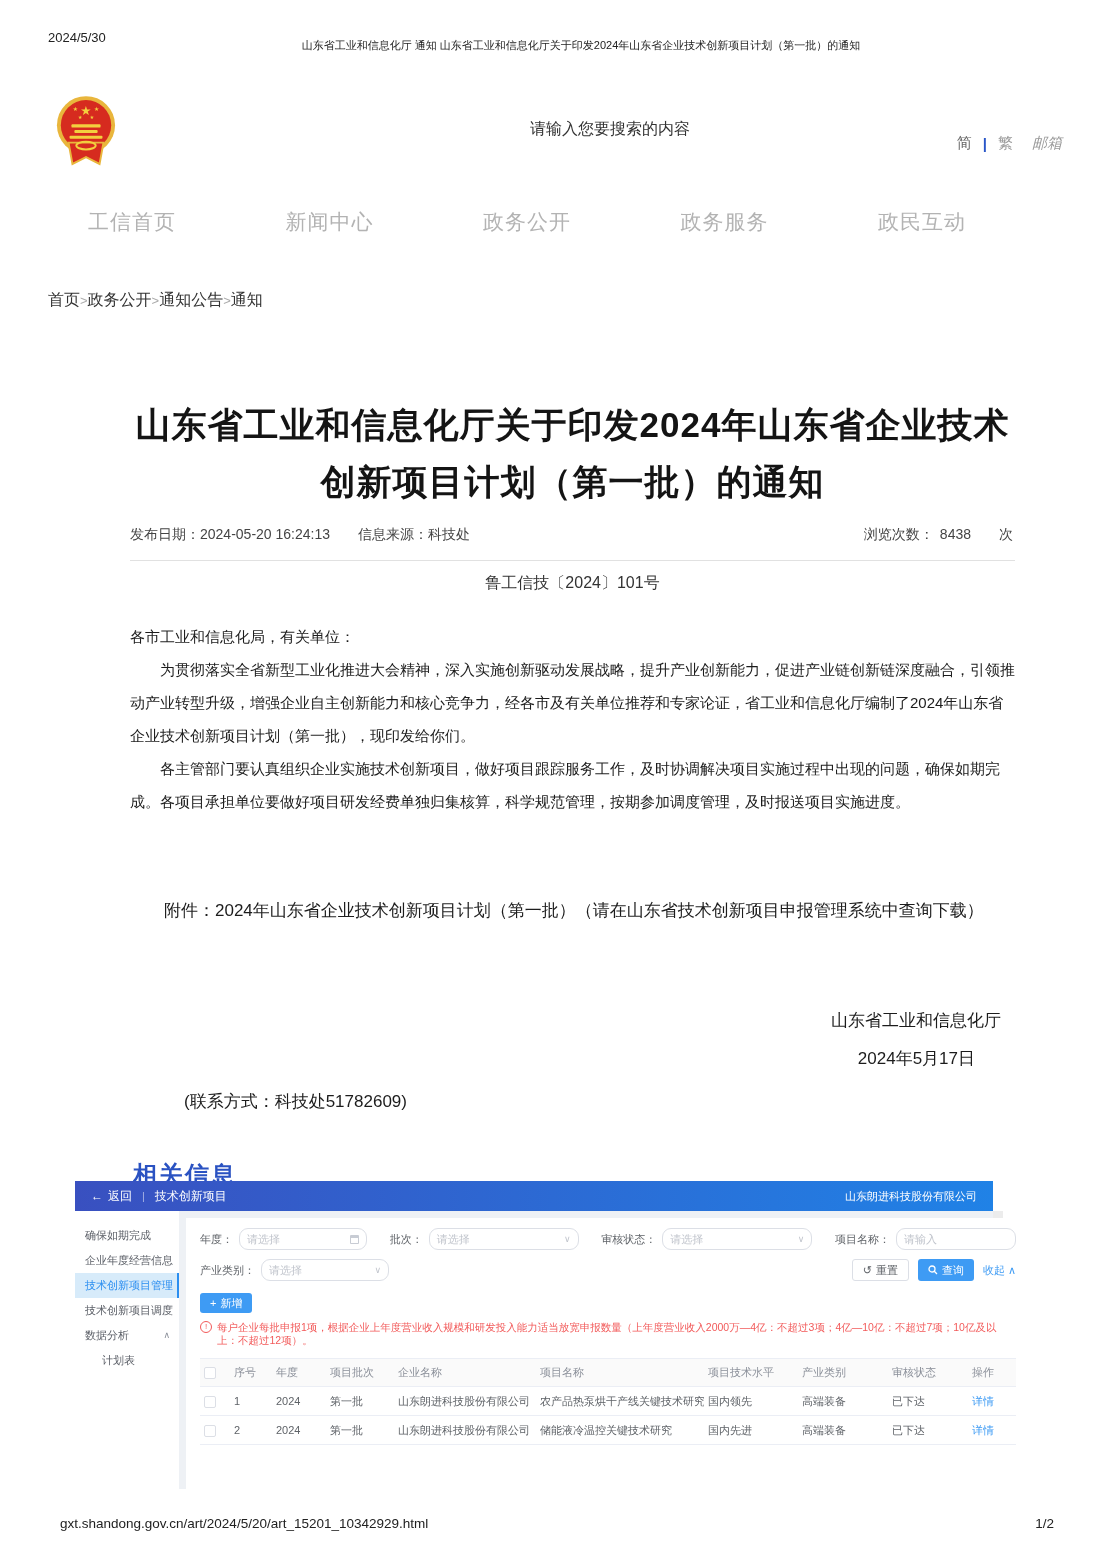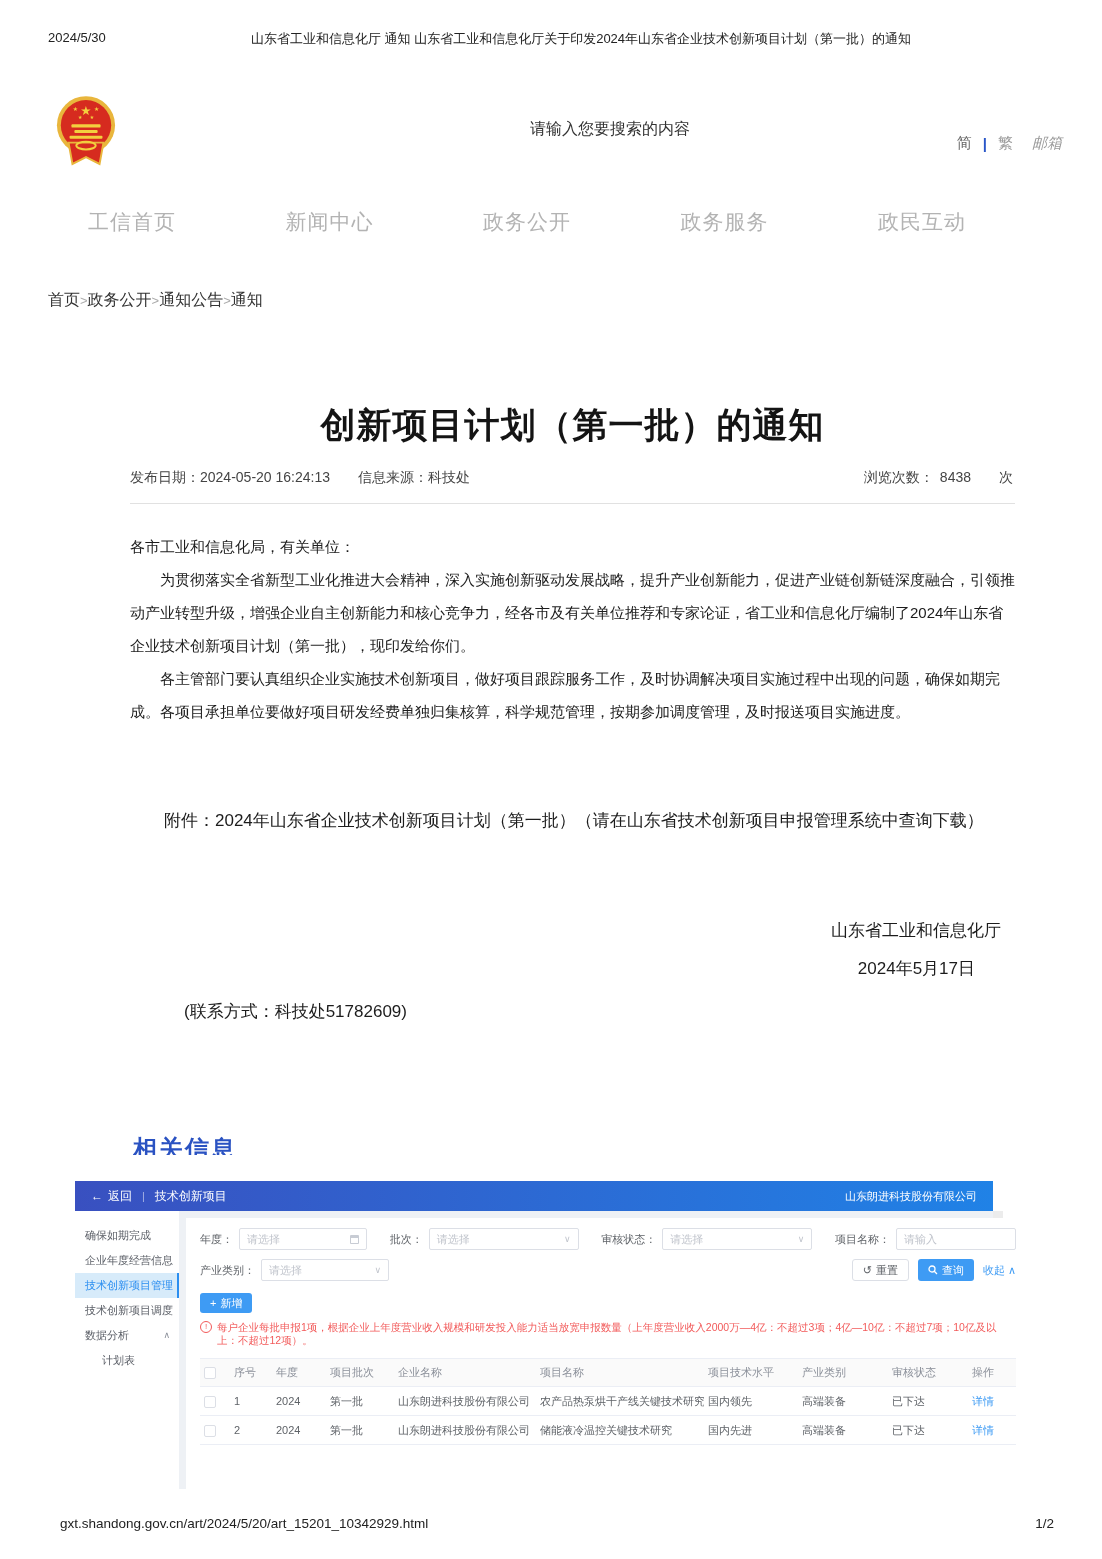--- a/index.html
+++ b/index.html
@@ -2,21 +2,21 @@
 <html><head>
 <meta charset="utf-8">
 <style>
   * { margin:0; padding:0; box-sizing:border-box; }
   html,body { background:#fff; }
   body { font-family:"Liberation Sans","DejaVu Sans",sans-serif; color:#1f1f1f; }
   .page { position:relative; width:1102px; height:1559px; background:#fff; margin:0 auto; overflow:hidden; }
 
   
   .print-date { position:absolute; top:30px; left:48px; font-size:13px; color:#222; }
-  .print-title { position:absolute; top:30px; left:120px; right:60px; text-align:center; font-size:13px; color:#222; }
+  .print-title { position:absolute; top:38px; left:120px; right:60px; text-align:center; font-size:11px; color:#222; }
 
   
   .emblem { position:absolute; top:94px; left:55px; width:62px; height:74px; }
   .search-text { position:absolute; top:119px; left:410px; width:400px; text-align:center; font-size:16px; color:#333; }
   .lang-switch { position:absolute; top:134px; right:40px; display:flex; align-items:center; gap:11px; font-size:15px; color:#999; }
   .lang-switch .simp { color:#666; }
   .lang-divider { color:#2956c8; font-weight:bold; }
   .lang-switch .mail { margin-left:8px;font-style:italic; }
 
   .main-nav { position:absolute; top:208px; left:88px; width:878px; display:flex; justify-content:space-between; font-size:21px; color:#b3b3b3; letter-spacing:1px; }
@@ -35,21 +35,21 @@
   .art-divider { margin-top:14px; border-top:1px solid #e1e1e1; }
   .doc-number { margin-top:12px; text-align:center; font-size:16px; color:#333; }
   .art-body { margin-top:26px; font-size:15px; line-height:33px; color:#1c1c1c; }
   .art-body p.indent { text-indent:2em; }
   .attachment { margin-top:76px; font-size:17px; line-height:33px; text-indent:2em; color:#1c1c1c; }
   .signer-block { margin-top:77px; text-align:right; font-size:17px; line-height:33px; color:#1c1c1c; padding-right:14px; }
   .sign-date { padding-right:26px; margin-top:5px; }
   .contact-line { margin-top:10px; padding-left:54px; font-size:17px; line-height:33px; color:#1c1c1c; }
 
   
-  .related-heading { position:absolute; top:1133px; left:133px; height:22px; overflow:hidden; font-size:24px; font-weight:700; color:#2a52c2; letter-spacing:2px; }
+  .related-heading { position:absolute; top:1159px; left:133px; height:22px; overflow:hidden; font-size:24px; font-weight:700; color:#2a52c2; letter-spacing:2px; }
 
   
   .shot { position:absolute; top:1181px; left:75px; width:928px; height:308px; font-size:11px; background:#fff; }
   .shot-bar { position:absolute; top:0; left:0; width:918px; height:30px; background:linear-gradient(90deg,#3950c0,#2082e6); color:#fff; display:flex; align-items:center; padding:0 16px; }
   .shot-bar .back { display:flex; align-items:center; gap:5px; font-size:12px; }
   .shot-bar .bar-divider { margin:0 10px; color:rgba(255,255,255,.55); }
   .shot-bar .bar-title { font-size:12px; }
   .shot-bar .company { margin-left:auto; font-size:11px; }
   .shot-strip { position:absolute; left:918px; top:30px; width:10px; bottom:0; background:#ececec; }
   .shot-body { position:absolute; top:30px; left:0; width:918px; bottom:0; background:#eef1f5; display:flex; }
@@ -57,21 +57,21 @@
   .side-item { height:25px; line-height:25px; padding-left:10px; color:#5a5e66; white-space:nowrap; overflow:hidden; }
   .side-item.active { background:#d7ebfa; color:#2b8ef0; border-right:2px solid #2b8ef0; }
   .side-item.has-caret { display:flex; justify-content:space-between; padding-right:9px; }
   .side-item .caret { color:#8a8f99; font-size:9px; }
   .side-item.child { padding-left:27px; }
   .shot-main { flex:1; margin:7px 8px 0 7px; background:#fff; padding:10px 14px 14px; }
   .f-row { display:flex; align-items:flex-end; justify-content:space-between; }
   .f-row2 { margin-top:9px; }
   .f-group { display:flex; align-items:center; }
   .f-label { color:#5f6368; margin-right:6px; white-space:nowrap; }
-  .f-box { height:22px; border:1px solid #dcdfe6; border-radius:2px; background:#fff; display:flex; align-items:center; justify-content:space-between; padding:0 7px; color:#c0c4cc; }
+  .f-box { height:22px; border:1px solid #dcdfe6; border-radius:9px; background:#fff; display:flex; align-items:center; justify-content:space-between; padding:0 7px; color:#c0c4cc; }
   .w-year{width:128px;} .w-batch{width:150px;} .w-status{width:150px;} .w-proj{width:120px;} .w-ind{width:128px;}
   .cal-icon { width:9px; height:9px; border:1px solid #c8ccd4; border-top-width:3px; border-radius:1px; }
   .chev { color:#c0c4cc; font-size:9px; }
   .btn-cluster { display:flex; align-items:center; gap:9px; }
   .btn-reset { height:22px; display:inline-flex; align-items:center; gap:4px; border:1px solid #dcdfe6; border-radius:3px; background:#fff; color:#5f6368; padding:0 10px; }
   .btn-query { height:22px; display:inline-flex; align-items:center; gap:4px; border-radius:3px; background:#3e9bf4; color:#fff; padding:0 10px; }
   .collapse-link { color:#3e9bf4; display:inline-flex; align-items:center; gap:3px; }
   .btn-add { margin-top:12px; height:20px; display:inline-flex; align-items:center; gap:4px; border-radius:3px; background:#3e9bf4; color:#fff; padding:0 10px; }
   .notice-line { margin-top:8px; display:flex; align-items:flex-start; gap:5px; color:#f25a5a; font-size:10.5px; line-height:13px; }
   .notice-icon { flex:none; width:12px; height:12px; border:1px solid #f25a5a; border-radius:50%; font-size:8px; line-height:10px; text-align:center; color:#f25a5a; }
@@ -132,34 +132,36 @@
     <span class="sep">&gt;</span>
     <span>政务公开</span>
     <span class="sep">&gt;</span>
     <span>通知公告</span>
     <span class="sep">&gt;</span>
     <span>通知</span>
   </div>
 
   <div class="article">
     <div class="art-title">
+      <div>山东省工业和信息化厅关于印发2024年山东省企业技术</div>
       <div>创新项目计划（第一批）的通知</div>
     </div>
     <div class="meta-row">
       <div class="meta-left">
         <span><span>发布日期：</span><span>2024-05-20 16:24:13</span></span>
         <span><span>信息来源：</span><span>科技处</span></span>
       </div>
       <div class="meta-views">
         <span>浏览次数：</span>
           <span>8438</span>
           <span class="unit">次</span>
       </div>
     </div>
     <div class="art-divider"></div>
+    <div class="doc-number">鲁工信技〔2024〕101号</div>
     <div class="art-body">
       <p>各市工业和信息化局，有关单位：</p>
       <p class="indent">为贯彻落实全省新型工业化推进大会精神，深入实施创新驱动发展战略，提升产业创新能力，促进产业链创新链深度融合，引领推动产业转型升级，增强企业自主创新能力和核心竞争力，经各市及有关单位推荐和专家论证，省工业和信息化厅编制了2024年山东省企业技术创新项目计划（第一批），现印发给你们。</p>
       <p class="indent">各主管部门要认真组织企业实施技术创新项目，做好项目跟踪服务工作，及时协调解决项目实施过程中出现的问题，确保如期完成。各项目承担单位要做好项目研发经费单独归集核算，科学规范管理，按期参加调度管理，及时报送项目实施进度。</p>
     </div>
     <div class="attachment">附件：2024年山东省企业技术创新项目计划（第一批）（请在山东省技术创新项目申报管理系统中查询下载）</div>
     <div class="signer-block">
       <div>山东省工业和信息化厅</div>
       <div class="sign-date">2024年5月17日</div>
     </div>

